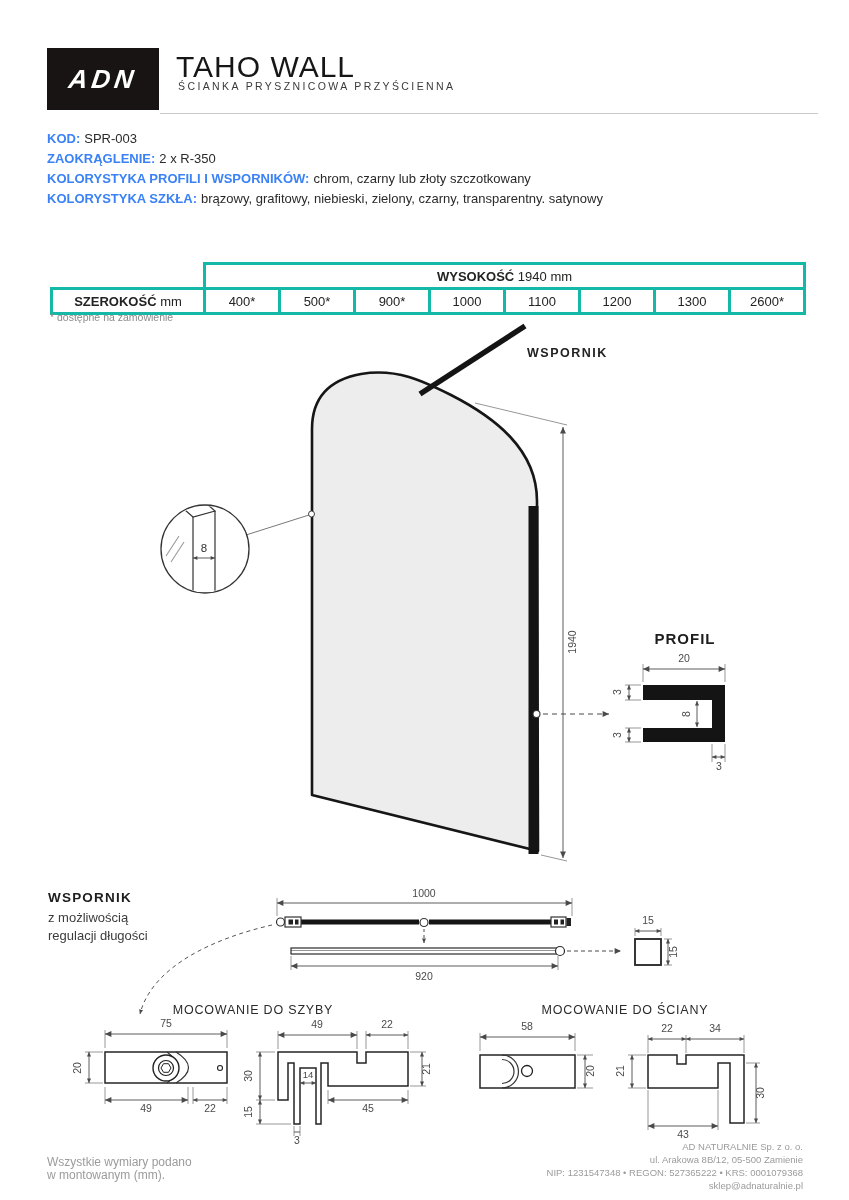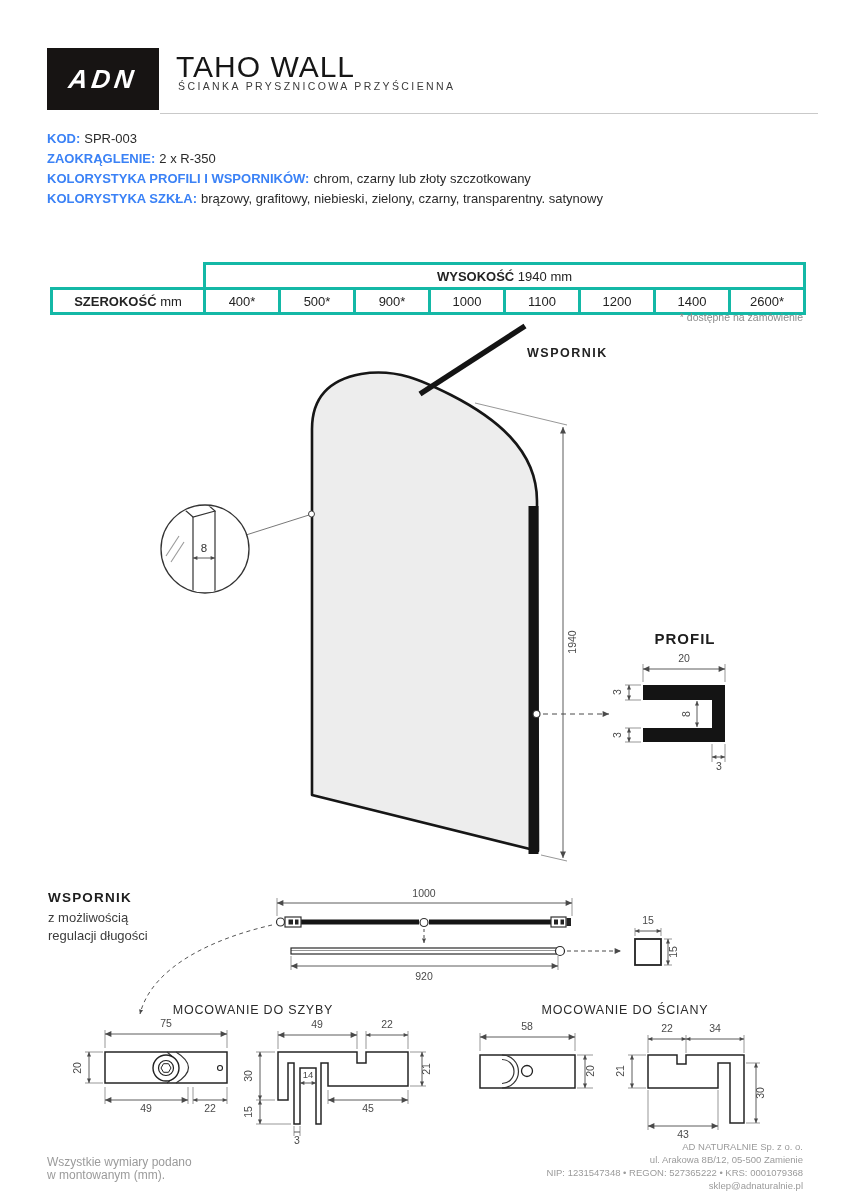--- a/index.html
+++ b/index.html
@@ -19,21 +19,21 @@
   
   .specs{position:absolute;left:47px;top:129px;font-size:13px;line-height:20px;color:#2a2a2a;}
   .spec-label{font-weight:bold;color:#3b82f6;margin-right:4px;}
 
   
   table.sizes{position:absolute;left:50px;top:262px;border-collapse:collapse;table-layout:fixed;}
   table.sizes td{border:3px solid #14b8a6;text-align:center;vertical-align:middle;
         font-size:13px;color:#232323;height:22px;padding:0;}
   table.sizes td.empty{border:none;}
   table.sizes b{font-weight:bold;}
-  .note{position:absolute;left:50px;top:311px;width:753px;text-align:right;
+  .note{position:absolute;left:50px;top:311px;width:753px;
         font-size:10.5px;color:#8a8a8a;}
 
   
   svg.draw{position:absolute;left:0;top:318px;}
   svg text{font-family:"Liberation Sans",sans-serif;}
   .dimt{font-size:10.5px;fill:#4a4a4a;}
   .dimts{font-size:9.5px;fill:#4a4a4a;}
   .big8{font-size:11.5px;fill:#333;}
   .lbl-bold{font-size:12.5px;font-weight:bold;fill:#222;letter-spacing:1.5px;}
   .lbl-profil{font-size:15px;font-weight:bold;fill:#1d1d1d;letter-spacing:1px;}
@@ -87,21 +87,21 @@
       <td colspan="8"><b>WYSOKOŚĆ</b> <span>1940 mm</span></td>
     </tr>
     <tr style="height:23px">
       <td><b>SZEROKOŚĆ</b> <span>mm</span></td>
       <td>400*</td>
       <td>500*</td>
       <td>900*</td>
       <td>1000</td>
       <td>1100</td>
       <td>1200</td>
-      <td>1400</td>
+      <td>1300</td>
       <td>2600*</td>
     </tr>
   </tbody>
     </table>
   <div class="note">* dostępne na zamówienie</div>
 
   <svg class="draw" width="849" height="842" viewBox="0 318 849 842">
     <defs>
       <marker id="arr" viewBox="0 0 10 10" refX="8.5" refY="5" markerWidth="8" markerHeight="8" orient="auto-start-reverse" markerUnits="userSpaceOnUse">
         <path d="M0.5,1.3 L8.5,5 L0.5,8.7 Z" fill="#4a4a4a"></path>

